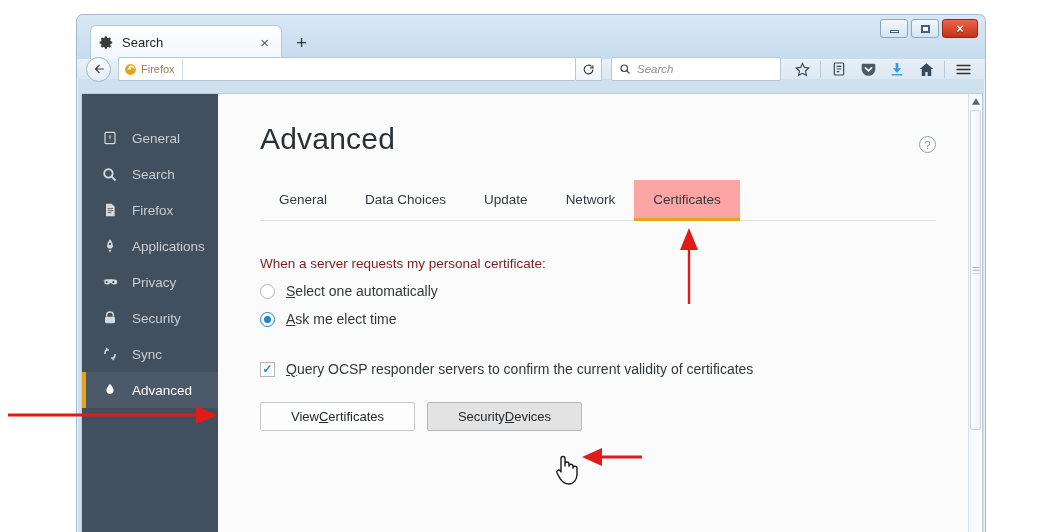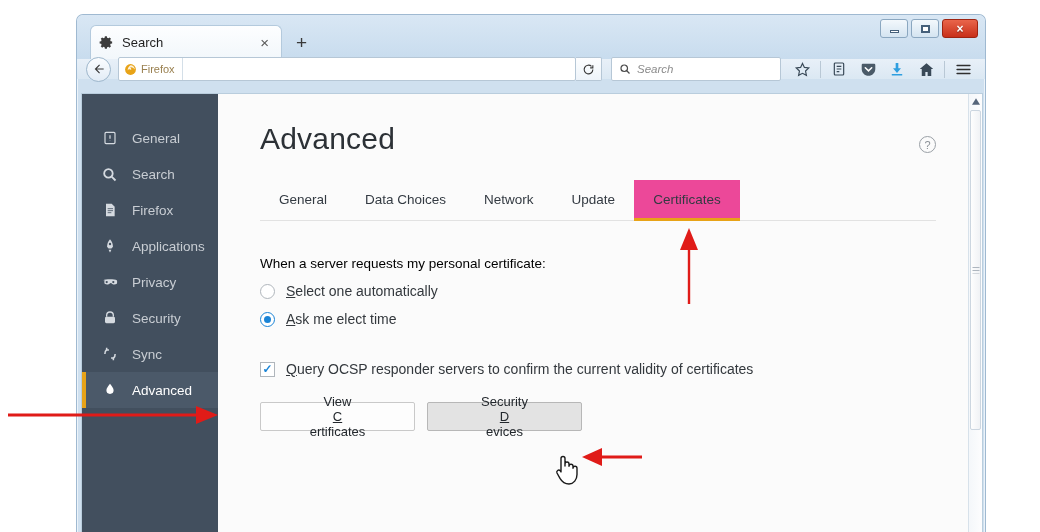--- a/index.html
+++ b/index.html
@@ -158,27 +158,27 @@
   .tabsrow {
     display: flex; margin-top: 23px;
     border-bottom: 1px solid #e2e2e2;
   }
   .ptab {
     padding: 12px 19px 11px; font-size: 13.5px; color: #333a42;
     cursor: pointer; position: relative; top: 1px;
     border-bottom: 3px solid transparent;
   }
   .ptab.active {
-    background: #ec4899;
+    background: #fca5a5;
     border-bottom-color: #e8a317;
   }
 
   .section { padding-top: 26px; }
   .sechead { font-size: 13.5px; font-weight: bold; color: #2a2f34; }
-  .secdesc { font-size: 13.5px; color: #000000; margin-top: 9px; }
+  .secdesc { font-size: 13.5px; color: #7f1d1d; margin-top: 9px; }
 
   .radiorow { display: flex; align-items: center; gap: 11px; margin-top: 12px; cursor: pointer; }
   .radio {
     width: 15px; height: 15px; border-radius: 50%;
     border: 1.5px solid #b0b6bc; background: #fff; flex: none;
     display: flex; align-items: center; justify-content: center;
   }
   .radio.on { border-color: #1a84d6; }
   .radio.on::after {
     content: ""; width: 7px; height: 7px; border-radius: 50%; background: #1a84d6;
@@ -190,21 +190,21 @@
   .cbox {
     width: 15px; height: 15px; border: 1.5px solid #b0b6bc; background: #fff;
     flex: none; display: flex; align-items: center; justify-content: center;
     color: #1a84d6; font-size: 12px; font-weight: bold; line-height: 1;
   }
 
   .btnrow { display: flex; gap: 12px; margin-top: 25px; }
   .pbtn {
     min-width: 155px; height: 29px; font-size: 13px; color: #23282d;
     background: #fdfdfd; border: 1px solid #c9c9c9; border-radius: 2px;
-    display: flex; align-items: center; justify-content: center; cursor: pointer; flex-direction: column;
+    display: flex; align-items: center; justify-content: center; cursor: pointer;
   }
   .pbtn.hover { background: #e3e3e3; border-color: #b7b7b7; }
 
   
   .pscroll {
     position: absolute; right: 0; top: 0; bottom: 0; width: 14px;
     background: linear-gradient(90deg,#f4f7fa,#fdfdfe);
     border-left: 1px solid #d7e1ea;
   }
   .pscroll .arrow {
@@ -413,22 +413,22 @@
 
       <div class="content">
         <div class="pagehead">
           <h1 class="ptitle">Advanced</h1>
           <div class="helpicon">?</div>
         </div>
 
         <div class="tabsrow">
           <div class="ptab">General</div>
           <div class="ptab">Data Choices</div>
+          <div class="ptab">Update</div>
           <div class="ptab">Network</div>
-          <div class="ptab">Update</div>
           <div class="ptab active">Certificates</div>
         </div>
 
         <div class="section">
           <div class="secdesc">When a server requests my personal certificate:</div>
 
           <div class="radiorow">
             <span class="radio"></span>
             <span class="rlabel"><span class="ak">S</span><span>elect one automatically</span></span>
           </div>

